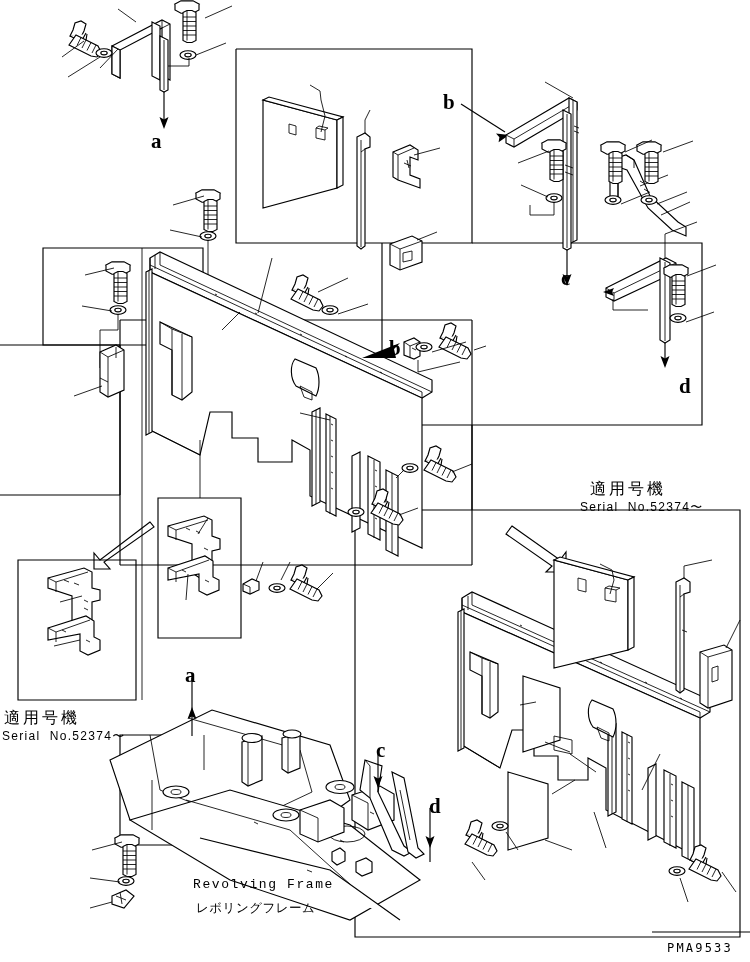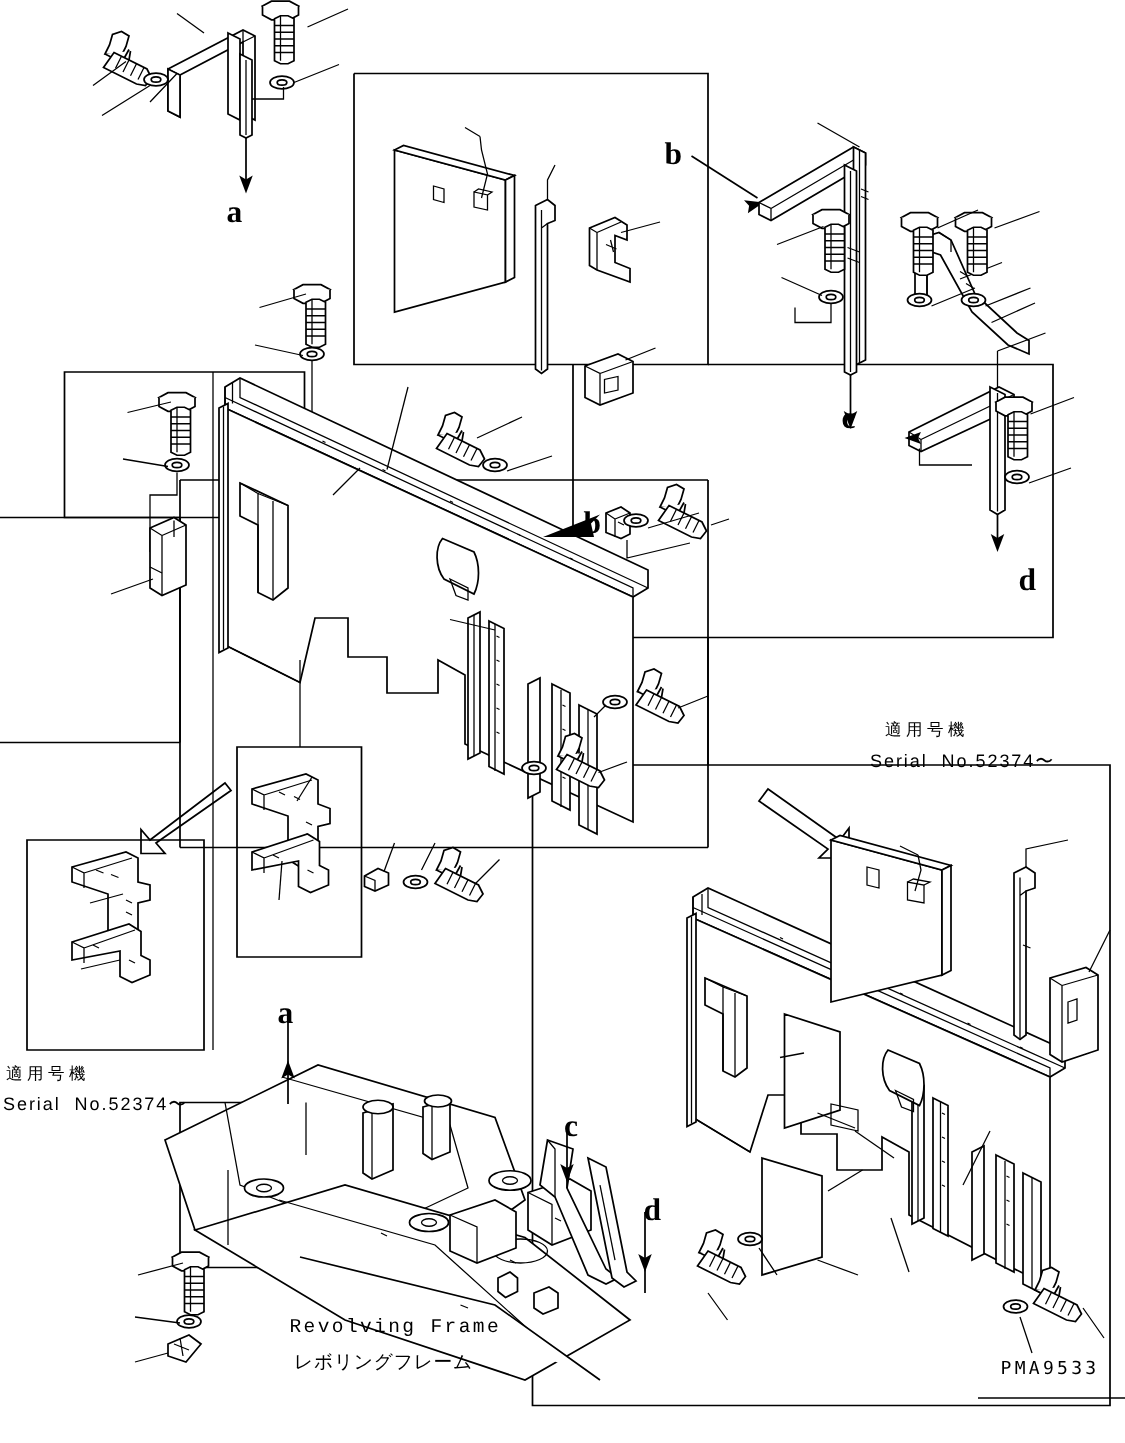--- a/index.html
+++ b/index.html
@@ -12,21 +12,21 @@
     overflow:hidden;
   }
   #art{position:absolute;left:0;top:0;width:750px;height:962px;}
   .txt{position:absolute;white-space:pre;color:#000;}
   .ref{
     font-family:"Liberation Serif",serif;
     font-size:21px;font-weight:bold;line-height:1;
   }
   .serial-jp{
     font-family:"DejaVu Sans",sans-serif;
-    font-size:11px;letter-spacing:3px;line-height:1;
+    font-size:16px;letter-spacing:3px;line-height:1;
   }
   .serial-en{
     font-family:Liberation Sans, sans-serif;
     font-size:12px;letter-spacing:1.3px;line-height:1;
   }
   .cap-jp{
     font-family:"DejaVu Sans",sans-serif;
     font-size:12.5px;letter-spacing:0.5px;line-height:1;
   }
   .cap-en{
@@ -464,15 +464,15 @@
 
   <div class="txt serial-jp" style="left:4px;top:710px;">適用号機</div>
   <div class="txt serial-en" style="left:2px;top:730px;">Serial  No.52374〜</div>
 
   <div class="txt serial-jp" style="left:590px;top:481px;">適用号機</div>
   <div class="txt serial-en" style="left:580px;top:501px;">Serial  No.52374〜</div>
 
   <div class="txt cap-jp" style="left:196px;top:902px;">レボリングフレーム</div>
   <div class="txt cap-en" style="left:193px;top:878px;font-family:Liberation Mono, monospace;">Revolving Frame</div>
 
-  <div class="txt code" style="left:667px;top:906px;">PMA9533</div>
+  <div class="txt code" style="left:667px;top:942px;">PMA9533</div>
 
 </div>
 
 </body></html>

